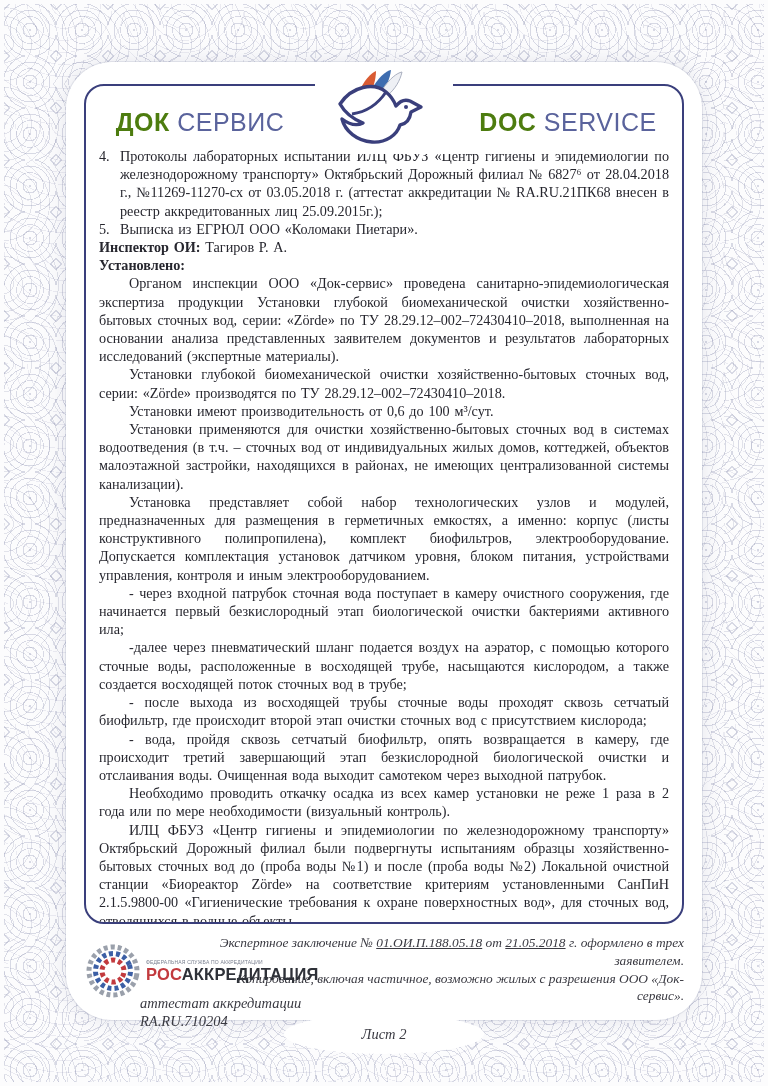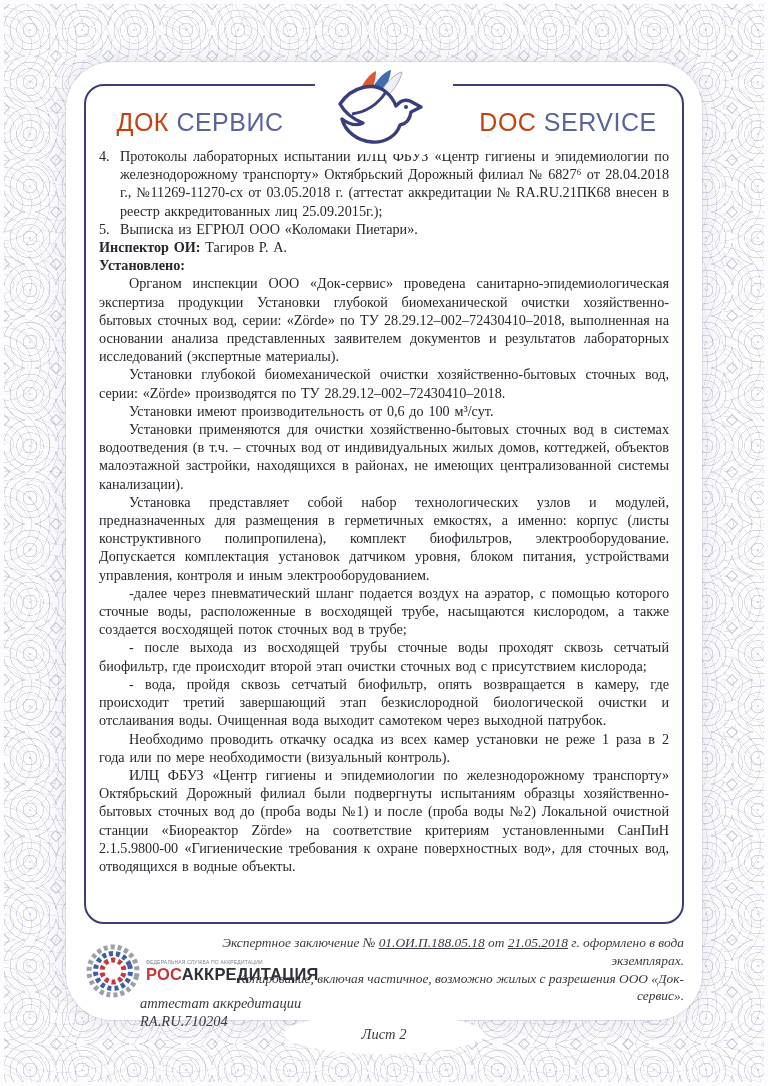--- a/index.html
+++ b/index.html
@@ -29,21 +29,21 @@
     overflow:hidden; background:#fff;
   }
   
   .logo-wrap {
     position:absolute; left:50%; transform:translateX(-50%); top:6px;
     width:138px; height:86px; background:#fff; z-index:3;
     display:flex; align-items:flex-start; justify-content:center;
   }
   .header-row { display:flex; align-items:center; padding-top:22px; }
   .brand { flex:1; text-align:center; font-family:"Liberation Sans", sans-serif; font-size:25px; letter-spacing:.5px; white-space:nowrap; }
-  .brand .bld { font-weight:normal; color:#c2410c; }
+  .brand .bld { font-weight:bold; color:#4d7c0f; }
   .brand .reg { color:#5a639c; }
   .brand-spacer { width:140px; flex:none; }
   
   .bbody {
     padding:0 13px; margin-top:10px;
     font-size:14.2px; line-height:18.2px; color:#26262e;
     text-align:justify; word-spacing:1.2px;
   }
   .li { display:flex; }
   .li .num { width:21px; flex:none; }
@@ -112,20 +112,21 @@
       <p class="sp"><b>Инспектор ОИ:</b><span> Тагиров Р. А.</span></p>
 
 
       <p class="sp"><b>Установлено:</b></p>
 
       <p class="ind">Органом инспекции ООО «Док-сервис» проведена санитарно-эпидемиологическая экспертиза продукции Установки глубокой биомеханической очистки хозяйственно-бытовых сточных вод, серии: «Zörde» по ТУ 28.29.12–002–72430410–2018, выполненная на основании анализа представленных заявителем документов и результатов лабораторных исследований (экспертные материалы).</p>
       <p class="ind">Установки глубокой биомеханической очистки хозяйственно-бытовых сточных вод, серии: «Zörde» производятся по ТУ 28.29.12–002–72430410–2018.</p>
       <p class="ind">Установки имеют производительность от 0,6 до 100 м³/сут.</p>
       <p class="ind">Установки применяются для очистки хозяйственно-бытовых сточных вод в системах водоотведения (в т.ч. – сточных вод от индивидуальных жилых домов, коттеджей, объектов малоэтажной застройки, находящихся в районах, не имеющих централизованной системы канализации).</p>
       <p class="ind">Установка представляет собой набор технологических узлов и модулей, предназначенных для размещения в герметичных емкостях, а именно: корпус (листы конструктивного полипропилена), комплект биофильтров, электрооборудование. Допускается комплектация установок датчиком уровня, блоком питания, устройствами управления, контроля и иным электрооборудованием.</p>
+      <p class="ind">- через входной патрубок сточная вода поступает в камеру очистного сооружения, где начинается первый безкислородный этап биологической очистки бактериями активного ила;</p>
       <p class="ind">-далее через пневматический шланг подается воздух на аэратор, с помощью которого сточные воды, расположенные в восходящей трубе, насыщаются кислородом, а также создается восходящей поток сточных вод в трубе;</p>
       <p class="ind">- после выхода из восходящей трубы сточные воды проходят сквозь сетчатый биофильтр, где происходит второй этап очистки сточных вод с присутствием кислорода;</p>
       <p class="ind">- вода, пройдя сквозь сетчатый биофильтр, опять возвращается в камеру, где происходит третий завершающий этап безкислородной биологической очистки и отслаивания воды. Очищенная вода выходит самотеком через выходной патрубок.</p>
       <p class="ind">Необходимо проводить откачку осадка из всех камер установки не реже 1 раза в 2 года или по мере необходимости (визуальный контроль).</p>
       <p class="ind">ИЛЦ ФБУЗ «Центр гигиены и эпидемиологии по железнодорожному транспорту» Октябрьский Дорожный филиал были подвергнуты испытаниям образцы хозяйственно-бытовых сточных вод до (проба воды №1) и после (проба воды №2) Локальной очистной станции «Биореактор Zörde» на соответствие критериям установленными СанПиН 2.1.5.9800-00 «Гигиенические требования к охране поверхностных вод», для сточных вод, отводящихся в водные объекты.</p>
     </div>
   </div>
 
   <div class="pfooter">
     <div class="accr">
@@ -140,21 +141,21 @@
         <div>
           <div class="accr-small">ФЕДЕРАЛЬНАЯ СЛУЖБА ПО АККРЕДИТАЦИИ</div>
           <div class="accr-main"><span class="ros">РОС</span><span>АККРЕДИТАЦИЯ</span></div>
         </div>
       </div>
       <div class="accr-cert">аттестат аккредитации</div>
       <div class="accr-num">RA.RU.710204</div>
     </div>
 
     <div class="note">
-      <div><span>Экспертное заключение № </span><span class="u">01.ОИ.П.188.05.18</span><span> от </span><span class="u">21.05.2018</span><span> г. оформлено в вода экземплярах.</span></div>
+      <div><span>Экспертное заключение № </span><span class="u">01.ОИ.П.188.05.18</span><span> от </span><span class="u">21.05.2018</span><span> г. оформлено в трех заявителем.</span></div>
       <div>Копирование, включая частичное, возможно жилых с разрешения ООО «Док-сервис».</div>
     </div>
   </div>
 </div>
 
 <div class="sheet-oval">
     <span>Лист 2</span>
   </div>
 
 </body></html>

